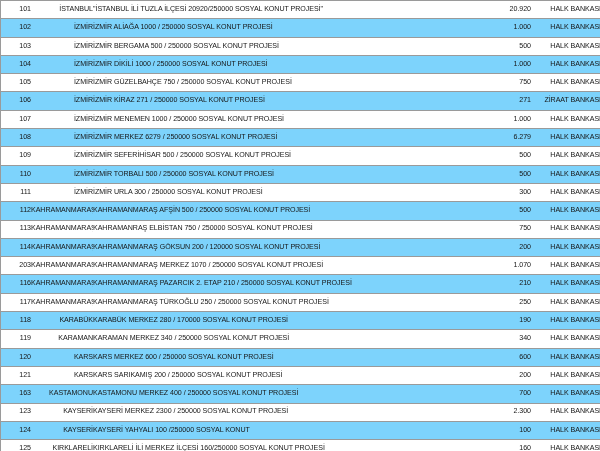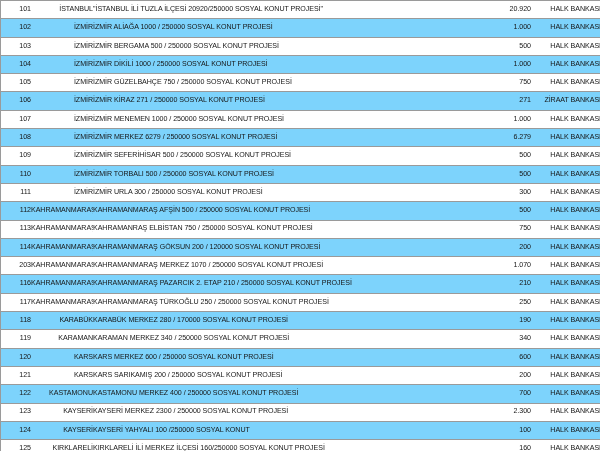--- a/index.html
+++ b/index.html
@@ -270,21 +270,21 @@
           <td class="c-bank">HALK BANKASI</td>
         </tr>
         <tr class="row-odd">
           <td class="c-no">121</td>
           <td class="c-city">KARS</td>
           <td class="c-project">KARS SARIKAMIŞ 200 / 250000 SOSYAL KONUT PROJESİ</td>
           <td class="c-count">200</td>
           <td class="c-bank">HALK BANKASI</td>
         </tr>
         <tr class="row-even">
-          <td class="c-no">122</td>
+          <td class="c-no">163</td>
           <td class="c-city">KASTAMONU</td>
           <td class="c-project">KASTAMONU MERKEZ 400 / 250000 SOSYAL KONUT PROJESİ</td>
           <td class="c-count">700</td>
           <td class="c-bank">HALK BANKASI</td>
         </tr>
         <tr class="row-odd">
           <td class="c-no">123</td>
           <td class="c-city">KAYSERİ</td>
           <td class="c-project">KAYSERİ MERKEZ 2300 / 250000 SOSYAL KONUT PROJESİ</td>
           <td class="c-count">2.300</td>

